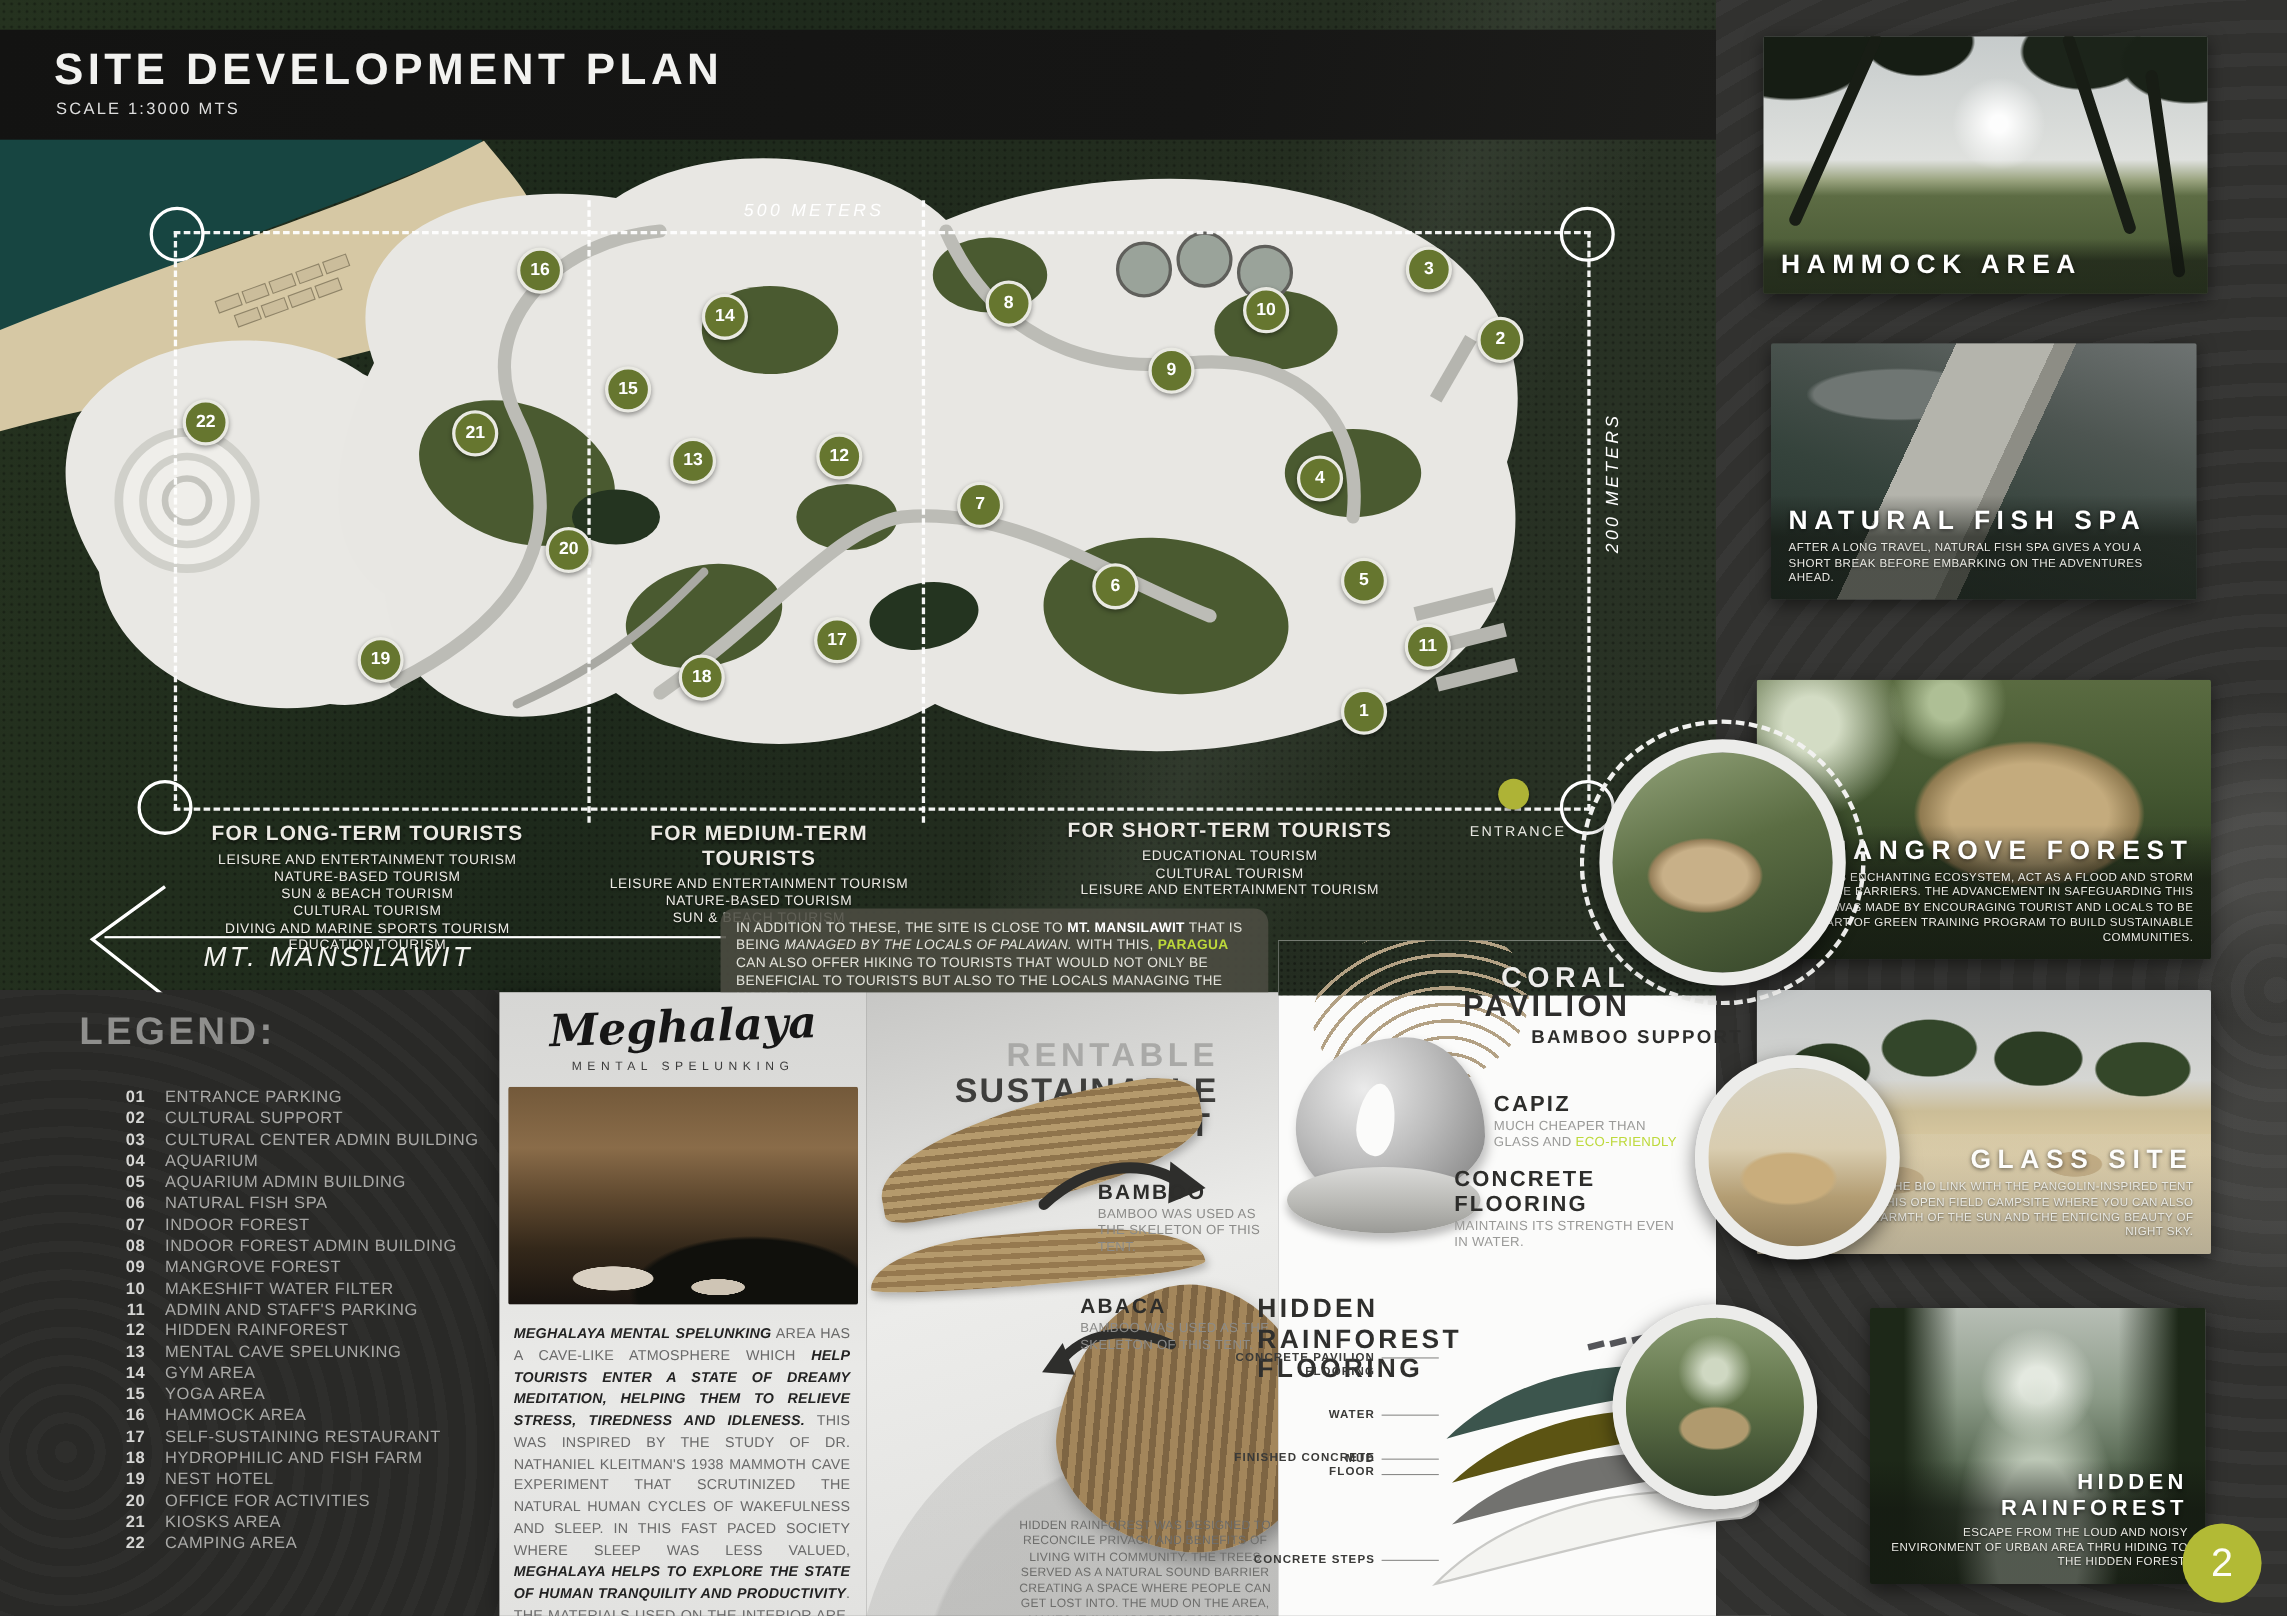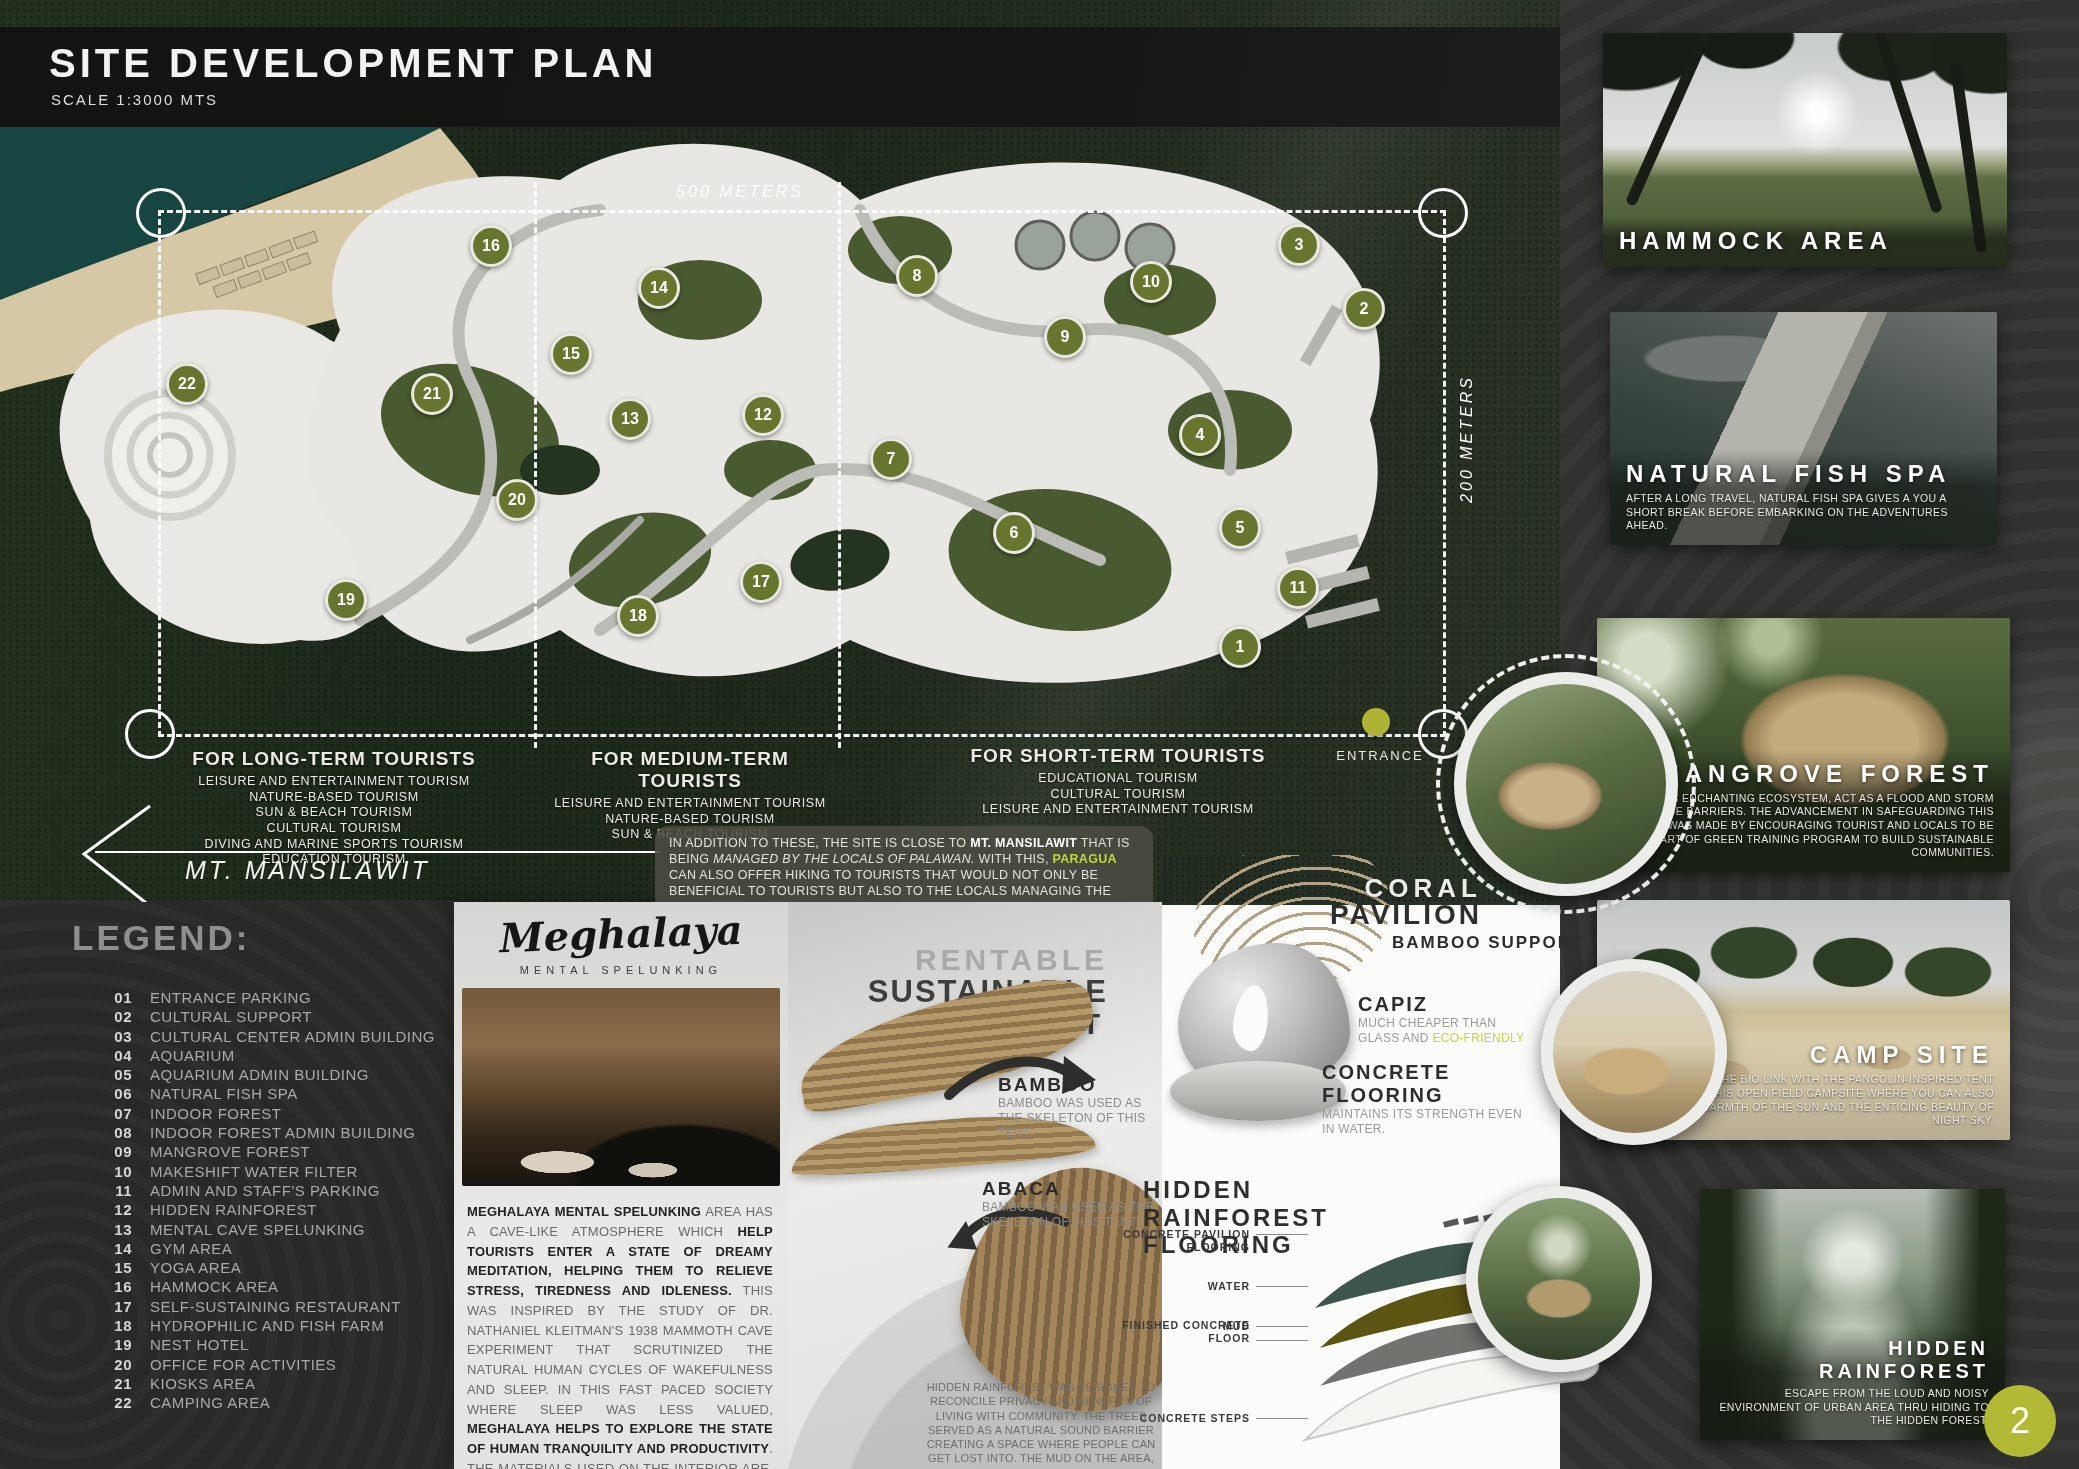--- a/index.html
+++ b/index.html
@@ -77,21 +77,21 @@
   .meg-sub{position:absolute;left:0;top:62px;width:100%;text-align:center;font-size:11px;
     letter-spacing:5px;color:#3c3c3c;}
   .meg-photo{position:absolute;left:8px;top:86px;width:318px;height:198px;border-radius:2px;
     background:
       radial-gradient(ellipse 60px 18px at 30% 88%,#d9d0c2 0 60%,transparent 62%),
       radial-gradient(ellipse 40px 12px at 60% 92%,#cfc5b5 0 60%,transparent 62%),
       radial-gradient(ellipse 150px 70px at 70% 95%,#10100c 0 70%,transparent 75%),
       linear-gradient(180deg,#73593a 0%,#8a6c49 28%,#5d472e 52%,#34281a 74%,#191410 100%);}
   .meg-body{position:absolute;left:13px;top:300px;width:306px;font-size:13px;line-height:1.52;
     text-align:justify;color:#6a6a6a;letter-spacing:.2px;}
-  .meg-body .b{font-weight:bold;color:#222;}
+  .meg-body .b{font-weight:bold;color:#222;font-style:italic;}
 
   
   .tent-panel{position:absolute;left:788px;top:902px;width:374px;height:567px;overflow:hidden;
     background:linear-gradient(165deg,#c7c7c5 0%,#ececea 45%,#e0e0de 100%);}
   .tent-title{position:absolute;right:54px;top:42px;text-align:right;font-weight:bold;line-height:1.05;}
   .tent-title .t1{font-size:30px;letter-spacing:4px;color:#a9a9a7;}
   .tent-title .t2{font-size:31px;letter-spacing:2px;color:#3e3e3c;}
   .tent-title .t3{font-size:30px;letter-spacing:8px;color:#3e3e3c;}
   .slat1{position:absolute;left:8px;top:96px;width:300px;height:92px;transform:rotate(-10deg);
     background:repeating-linear-gradient(4deg,#8f744c 0 5px,#b59a6c 5px 11px);
@@ -648,21 +648,21 @@
 
   <div class="rpanel ph-mangrove" style="left:1597px;top:618px;width:413px;height:254px;">
     <div class="pcap alr">
       <div class="ptitle">MANGROVE FOREST</div>
       <div class="ptext">THIS ENCHANTING ECOSYSTEM, ACT AS A FLOOD AND STORM SURGE BARRIERS. THE ADVANCEMENT IN SAFEGUARDING THIS FOREST WAS MADE BY ENCOURAGING TOURIST AND LOCALS TO BE PART OF GREEN TRAINING PROGRAM TO BUILD SUSTAINABLE COMMUNITIES.</div>
     </div>
   </div>
 
   <div class="rpanel ph-camp" style="left:1597px;top:900px;width:413px;height:240px;">
     <div class="pcap light alr">
-      <div class="ptitle" style="color:#fdfdfb;">CAMP SITE</div>
+      <div class="ptitle" style="color:#fdfdfb;">GLASS SITE</div>
       <div class="ptext">RE-ESTABLISH THE BIO LINK WITH THE PANGOLIN-INSPIRED TENT PLACED ON THIS OPEN FIELD CAMPSITE WHERE YOU CAN ALSO ENJOY THE WARMTH OF THE SUN AND THE ENTICING BEAUTY OF NIGHT SKY.</div>
     </div>
   </div>
 
   <div class="rpanel ph-hidden" style="left:1700px;top:1189px;width:305px;height:251px;">
     <div class="pcap alr">
       <div class="ptitle" style="font-size:20px;letter-spacing:4px;">HIDDEN RAINFOREST</div>
       <div class="ptext">ESCAPE FROM THE LOUD AND NOISY ENVIRONMENT OF URBAN AREA THRU HIDING TO THE HIDDEN FOREST.</div>
     </div>
   </div>

